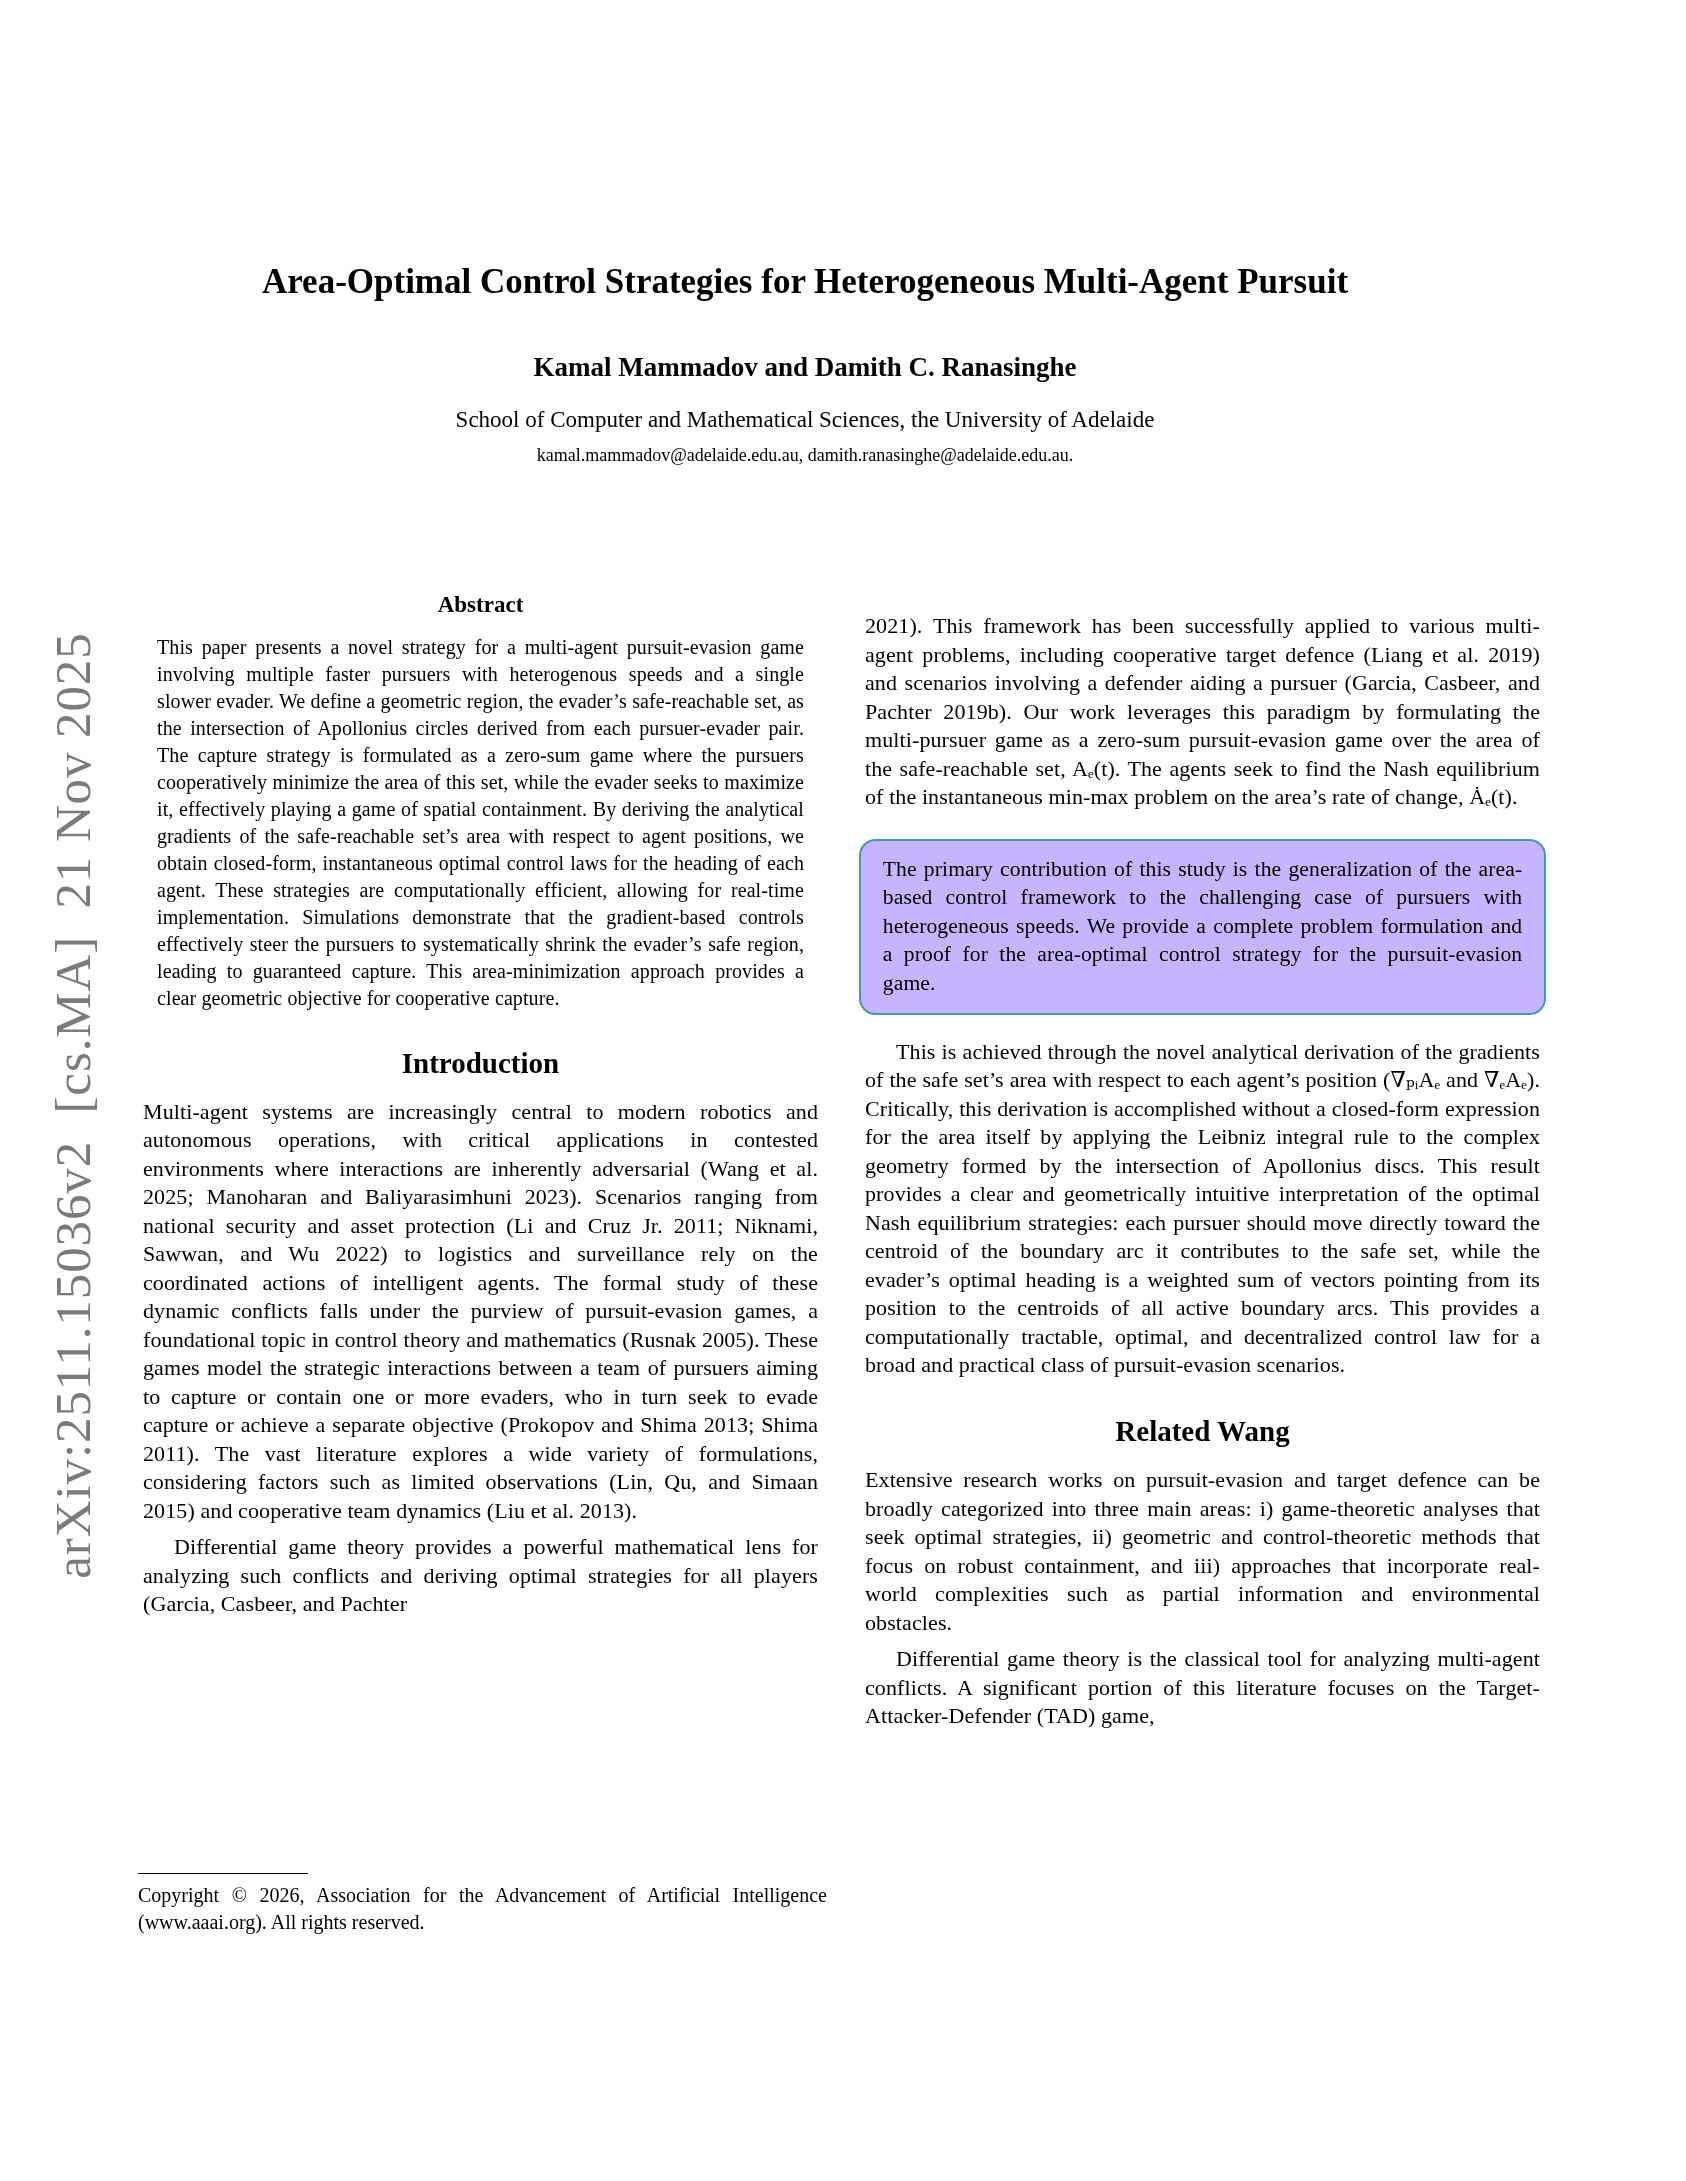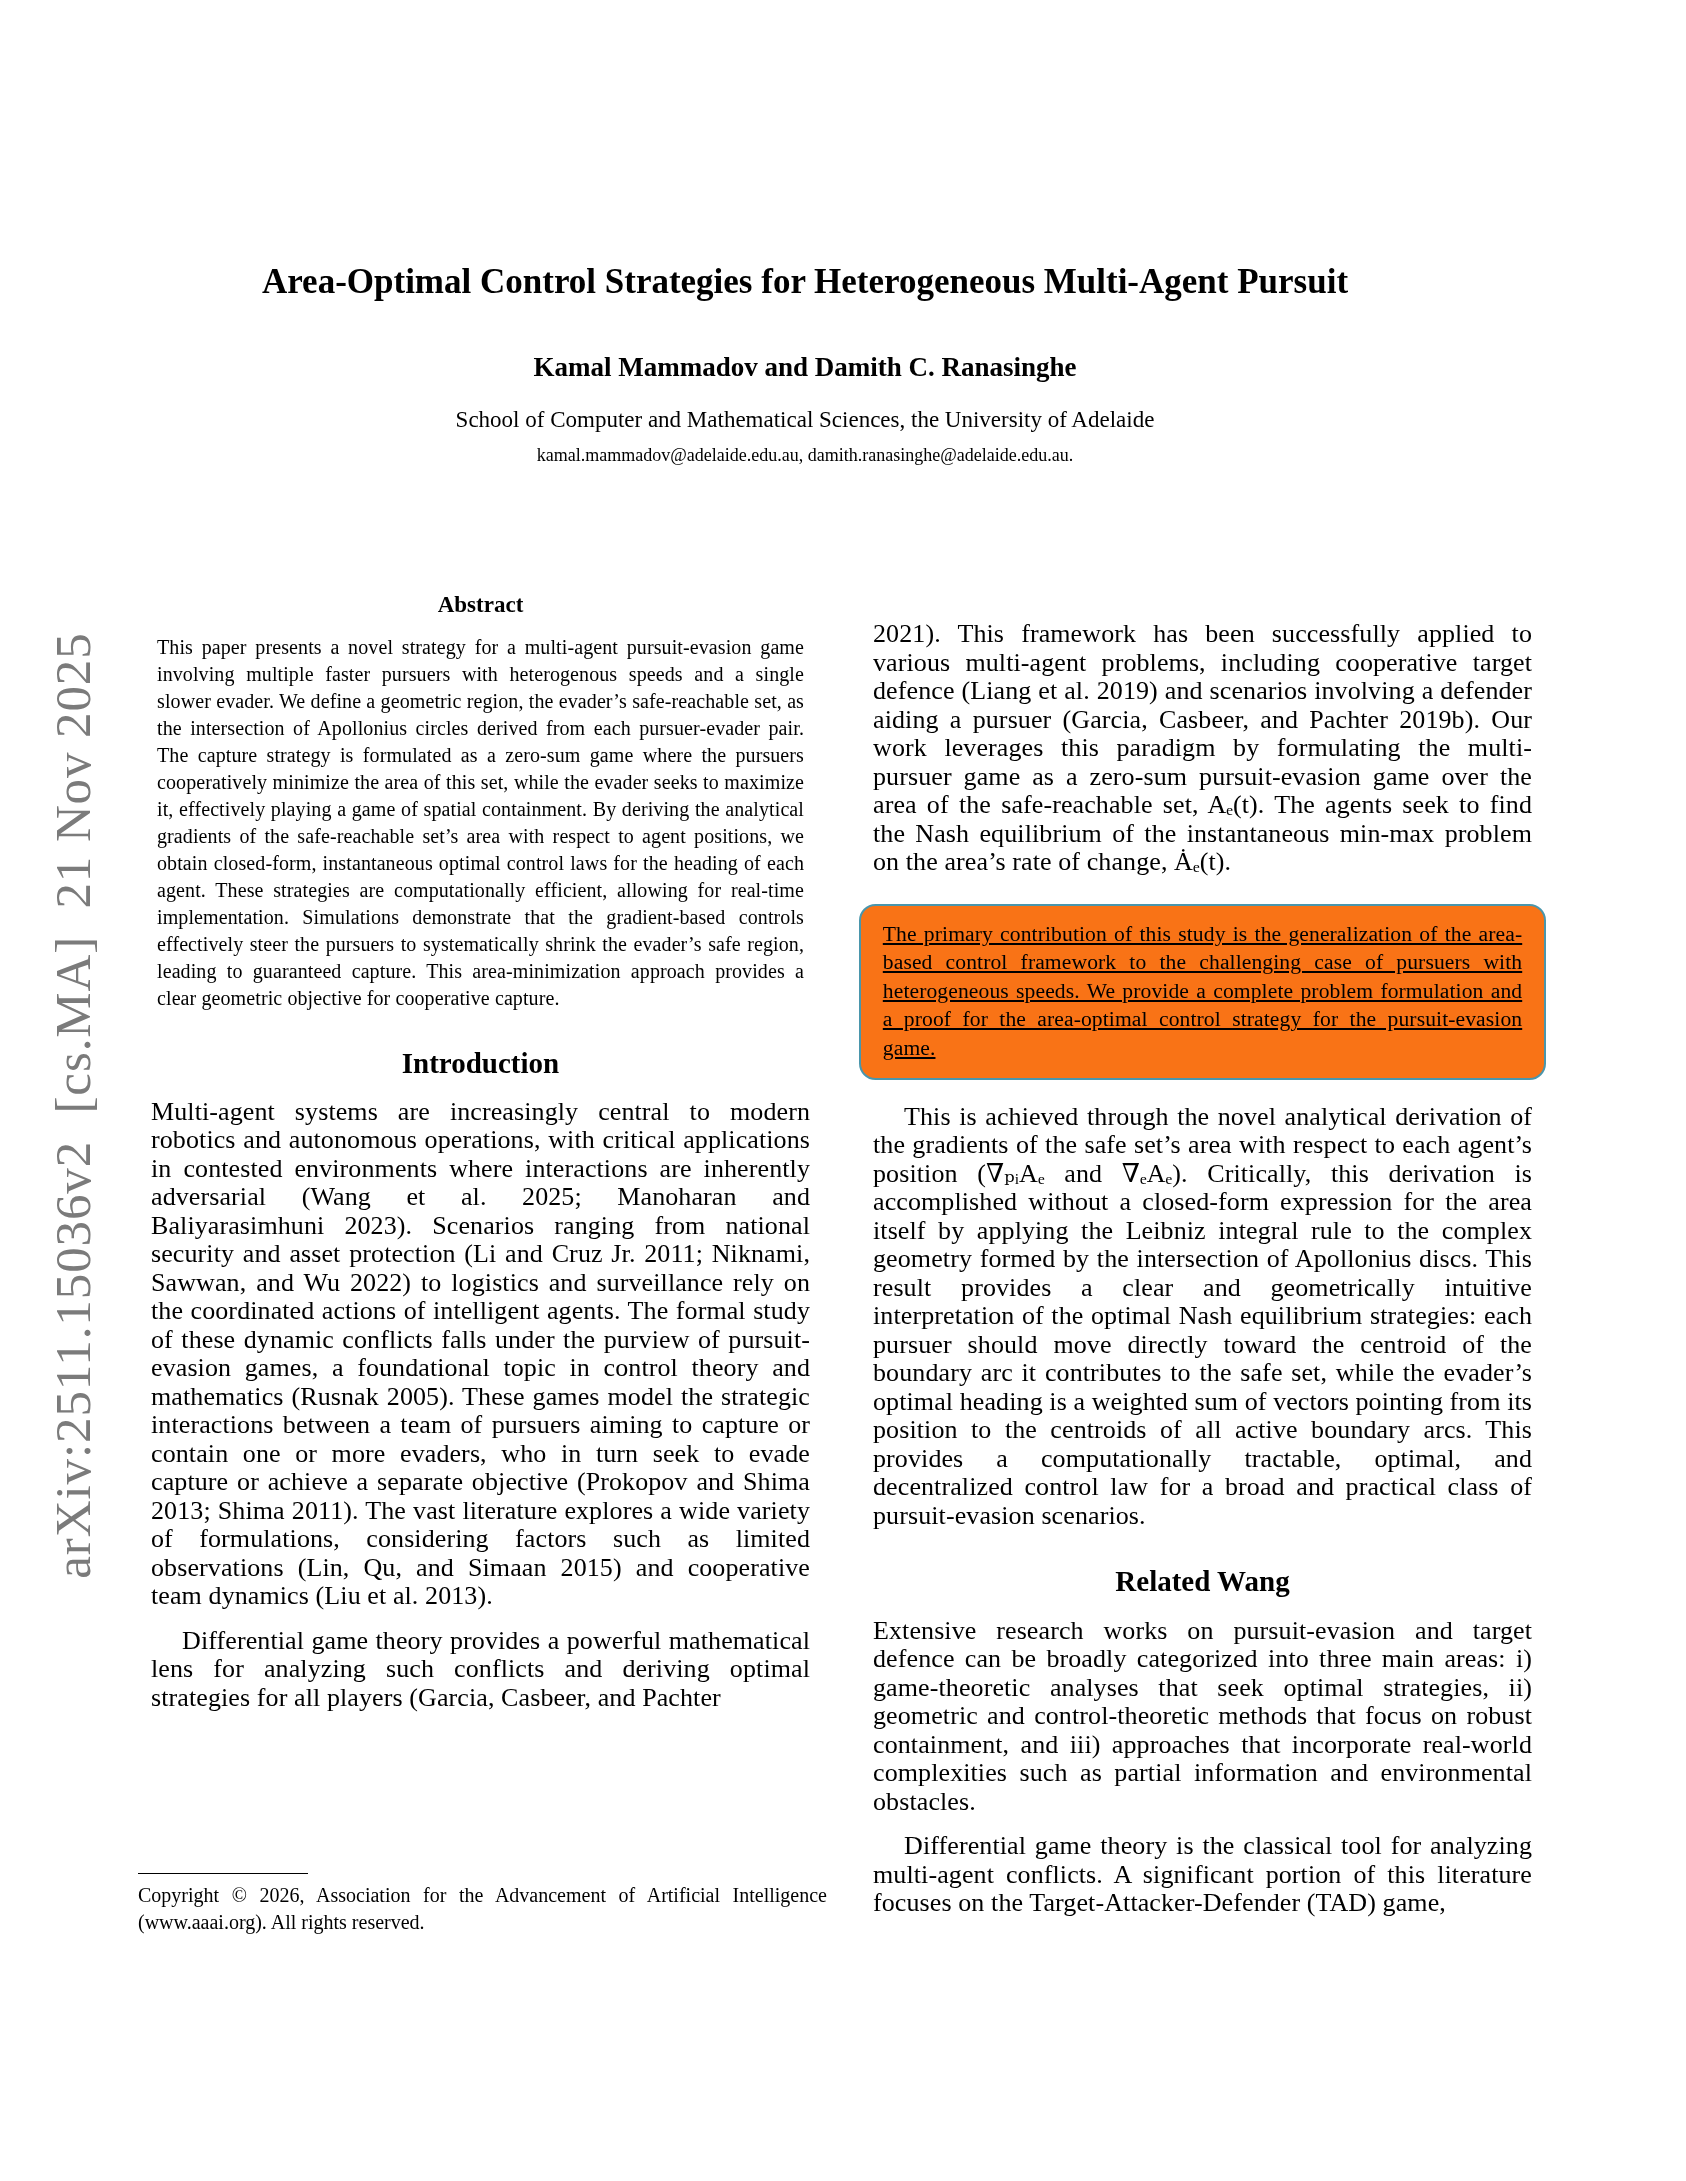--- a/index.html
+++ b/index.html
@@ -49,32 +49,31 @@
   }
   .abstract {
     font-size: 20px; line-height: 27px;
     margin: 0 22px; letter-spacing: 0.1px;
   }
   .section-head {
     text-align: center; font-size: 29px; font-weight: bold;
     margin: 35px 0 18.4px 0;
   }
   .body-par {
-    font-size: 26px; line-height: 28.5px;
-    margin: 16px; letter-spacing: 0.1px;
+    font-size: 22px; line-height: 28.5px;
+    margin: 8px; letter-spacing: 0.1px;
   }
   .indent { text-indent: 31px; }
 
   .contribution-box {
     margin: 27.5px 1.8px 23px 1.8px;
     border: 2.8px solid #4a96ac;
     border-radius: 16.5px;
-    background: #f97316;
+    background: #c4b5fd;
     padding: 13.8px 22px 15.6px 22px;
-    text-decoration: underline;
   }
   .contribution-box p {
     font-size: 21.6px; line-height: 28.5px; margin: 0;
     text-align: justify; letter-spacing: 0.1px;
   }
 
   
   .footnote {
     position: absolute;
     left: 138px; top: 1873px;

